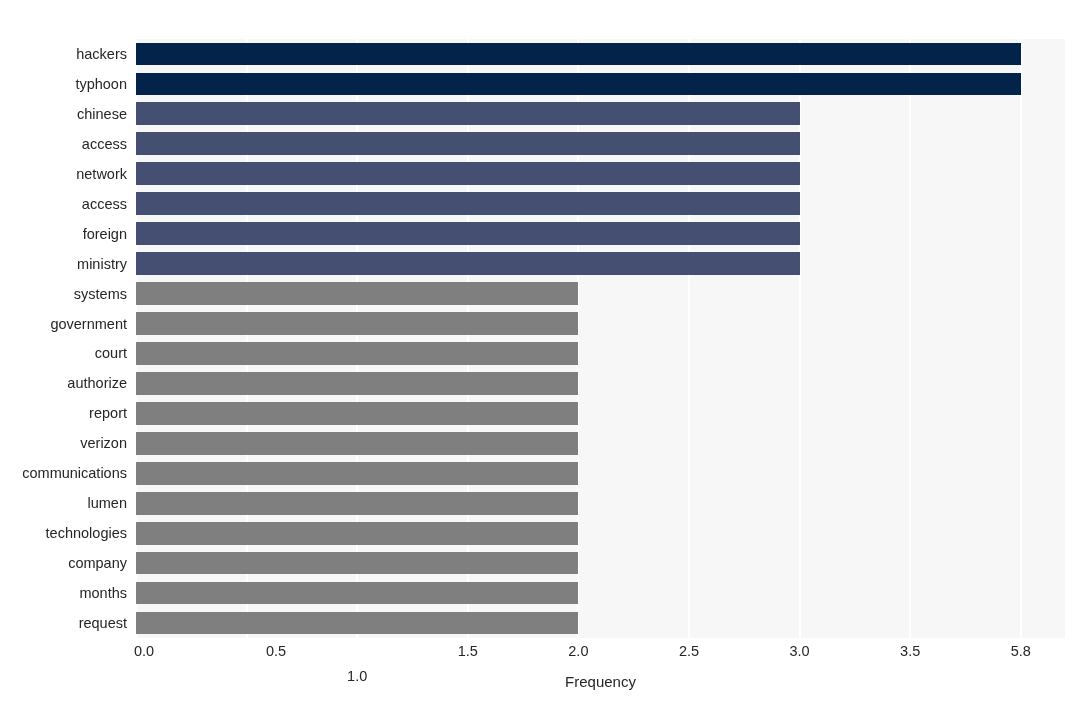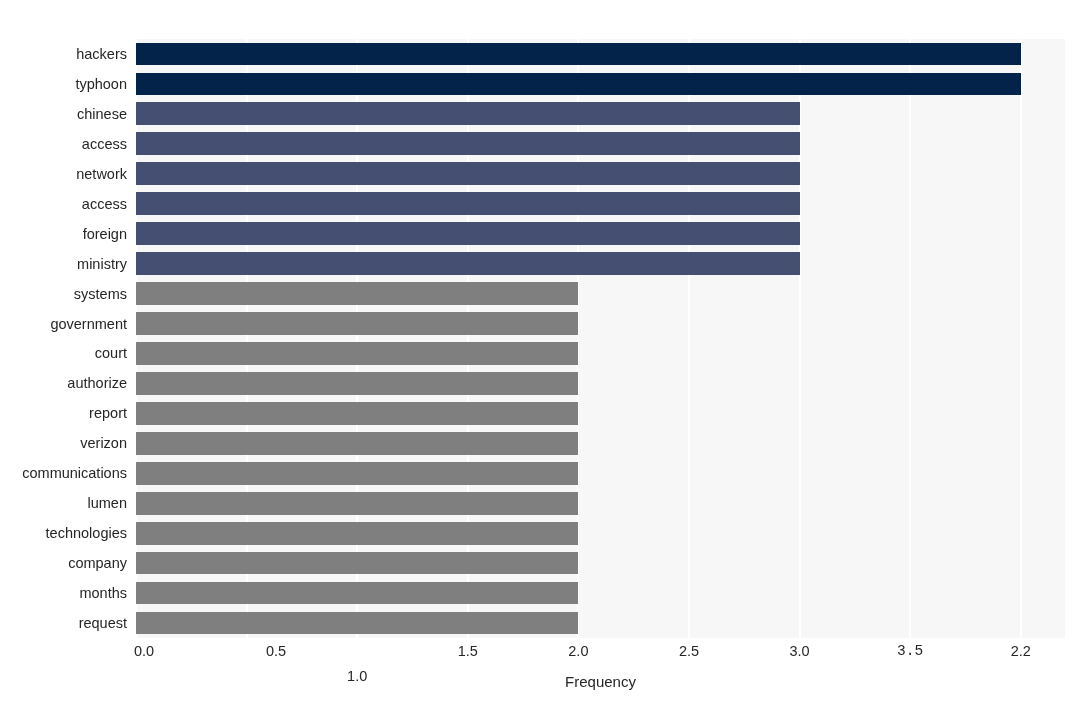--- a/index.html
+++ b/index.html
@@ -224,19 +224,19 @@
       <div class="ytick" style="top: 577.025px; text-align: right;">request</div>
     </div>
   <div id="xtick-layer">
       <div class="xtick" style="left: 8px;">0.0</div>
       <div class="xtick" style="left: 93px; margin-left: 47px;">0.5</div>
       <div class="xtick" style="left: 221.19px; margin-top: 25px;">1.0</div>
       <div class="xtick" style="left: 331.786px;">1.5</div>
       <div class="xtick" style="left: 442.381px;">2.0</div>
       <div class="xtick" style="left: 552.976px;">2.5</div>
       <div class="xtick" style="left: 663.571px;">3.0</div>
-      <div class="xtick" style="left: 774.167px; font-family: Liberation Mono, monospace;">3.5</div>
-      <div class="xtick" style="left: 884.762px;">2.2</div>
+      <div class="xtick" style="left: 774.167px;">3.5</div>
+      <div class="xtick" style="left: 884.762px;">5.8</div>
     </div>
 
   <div id="xlabel">Frequency</div>
 
 </div>
 
 </body></html>

